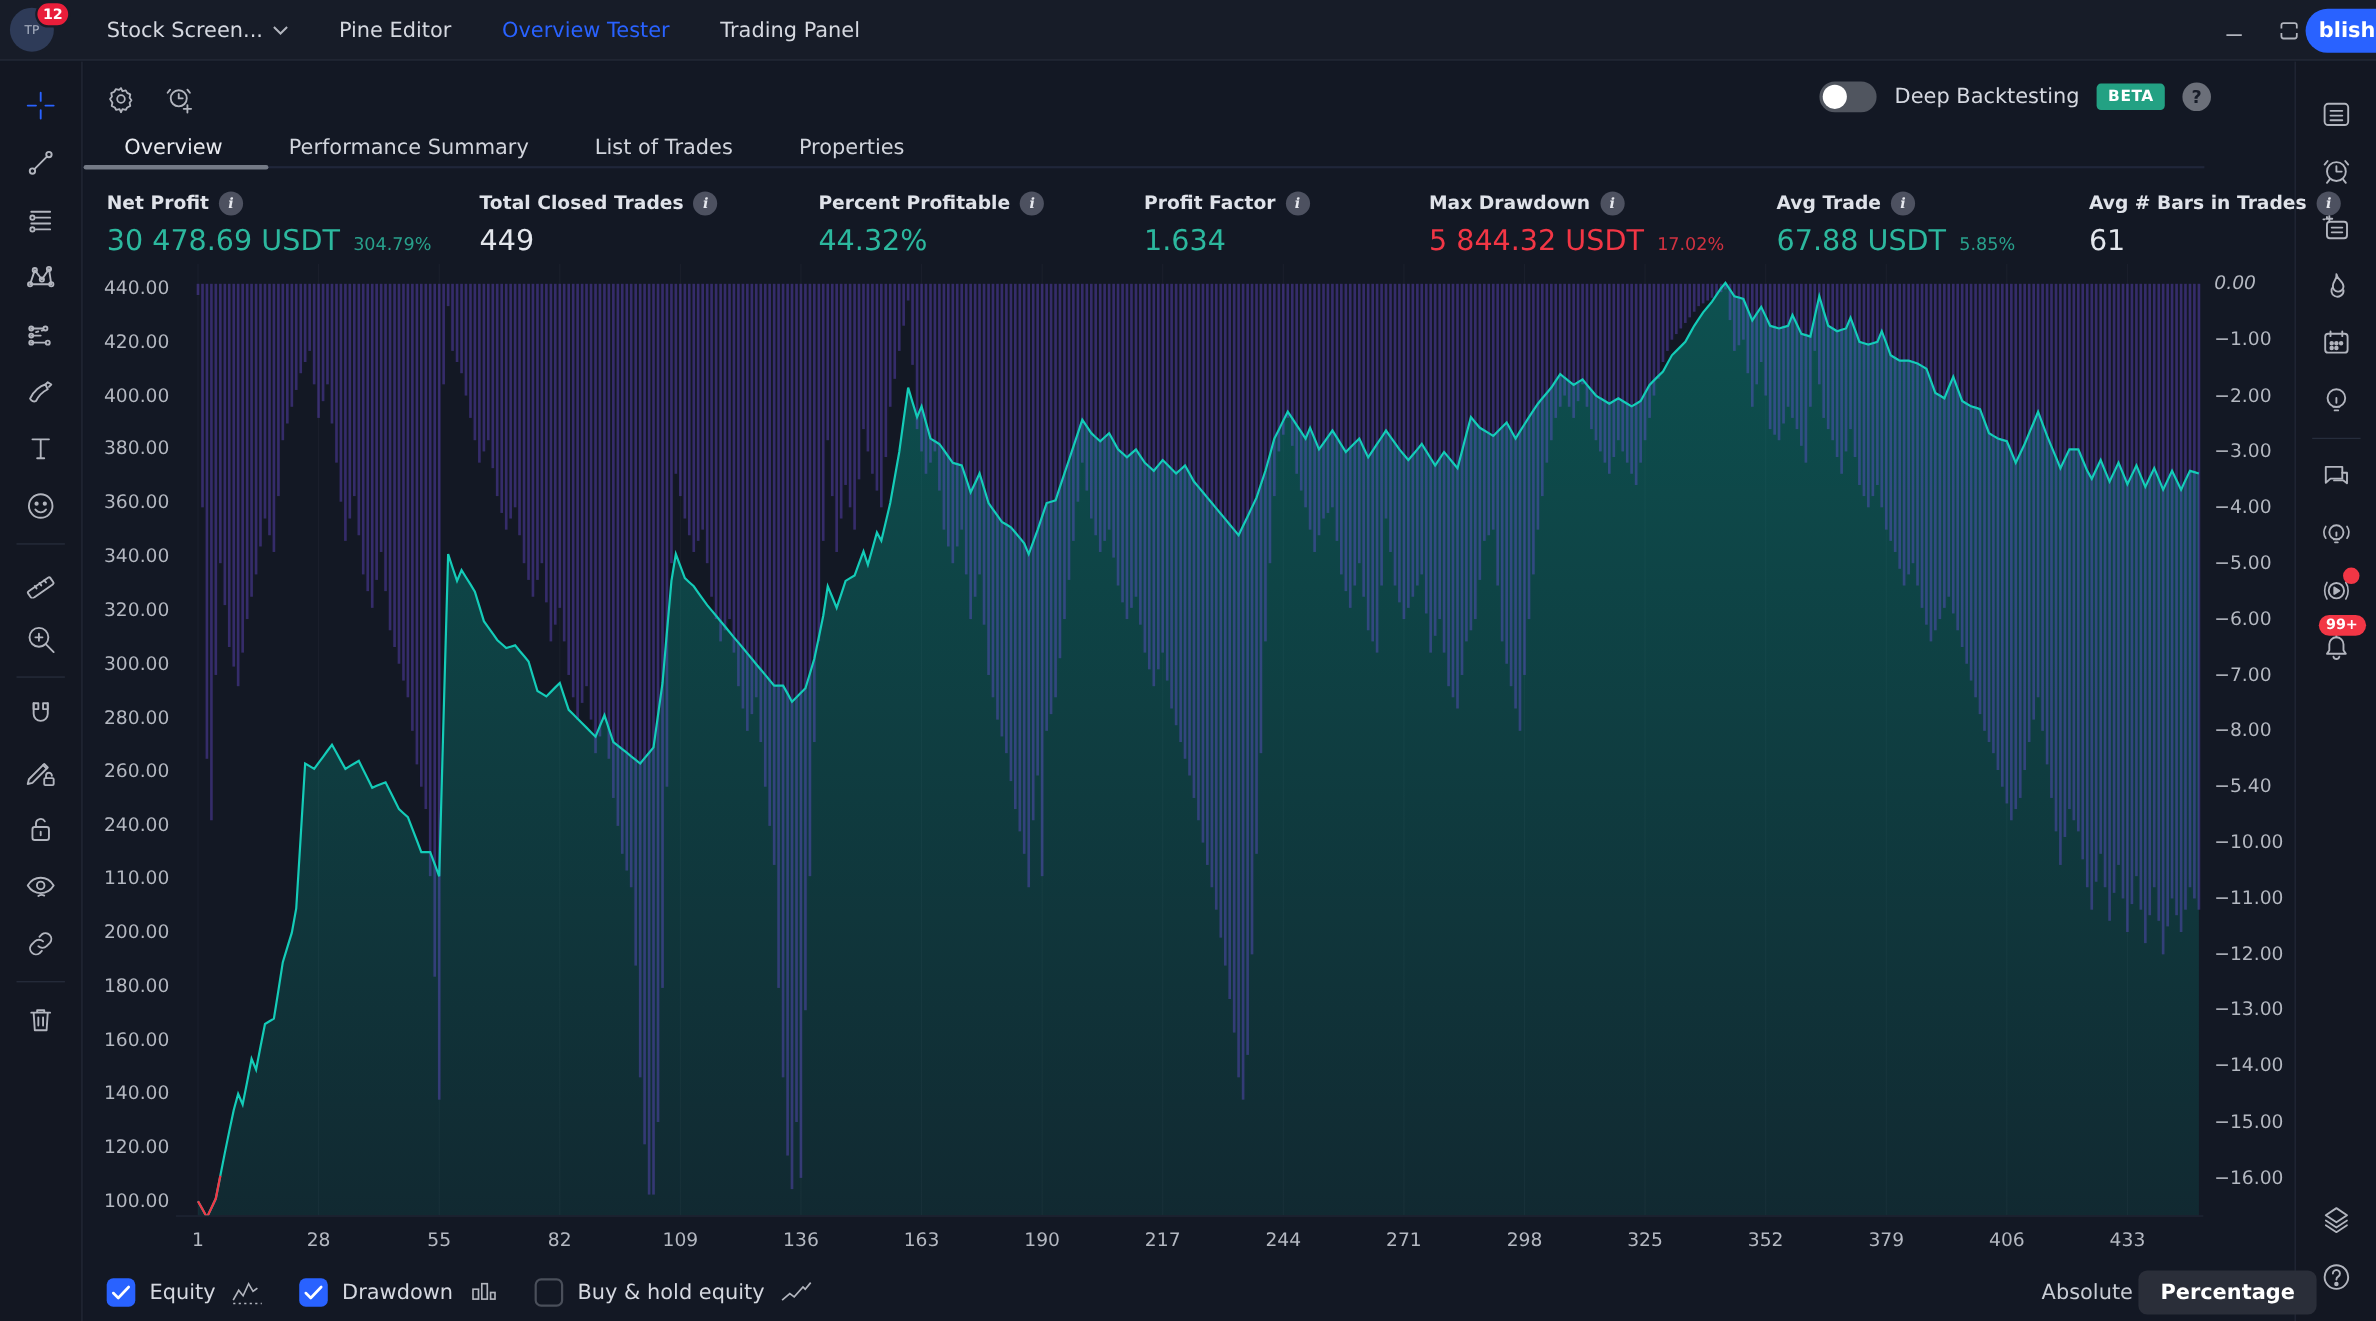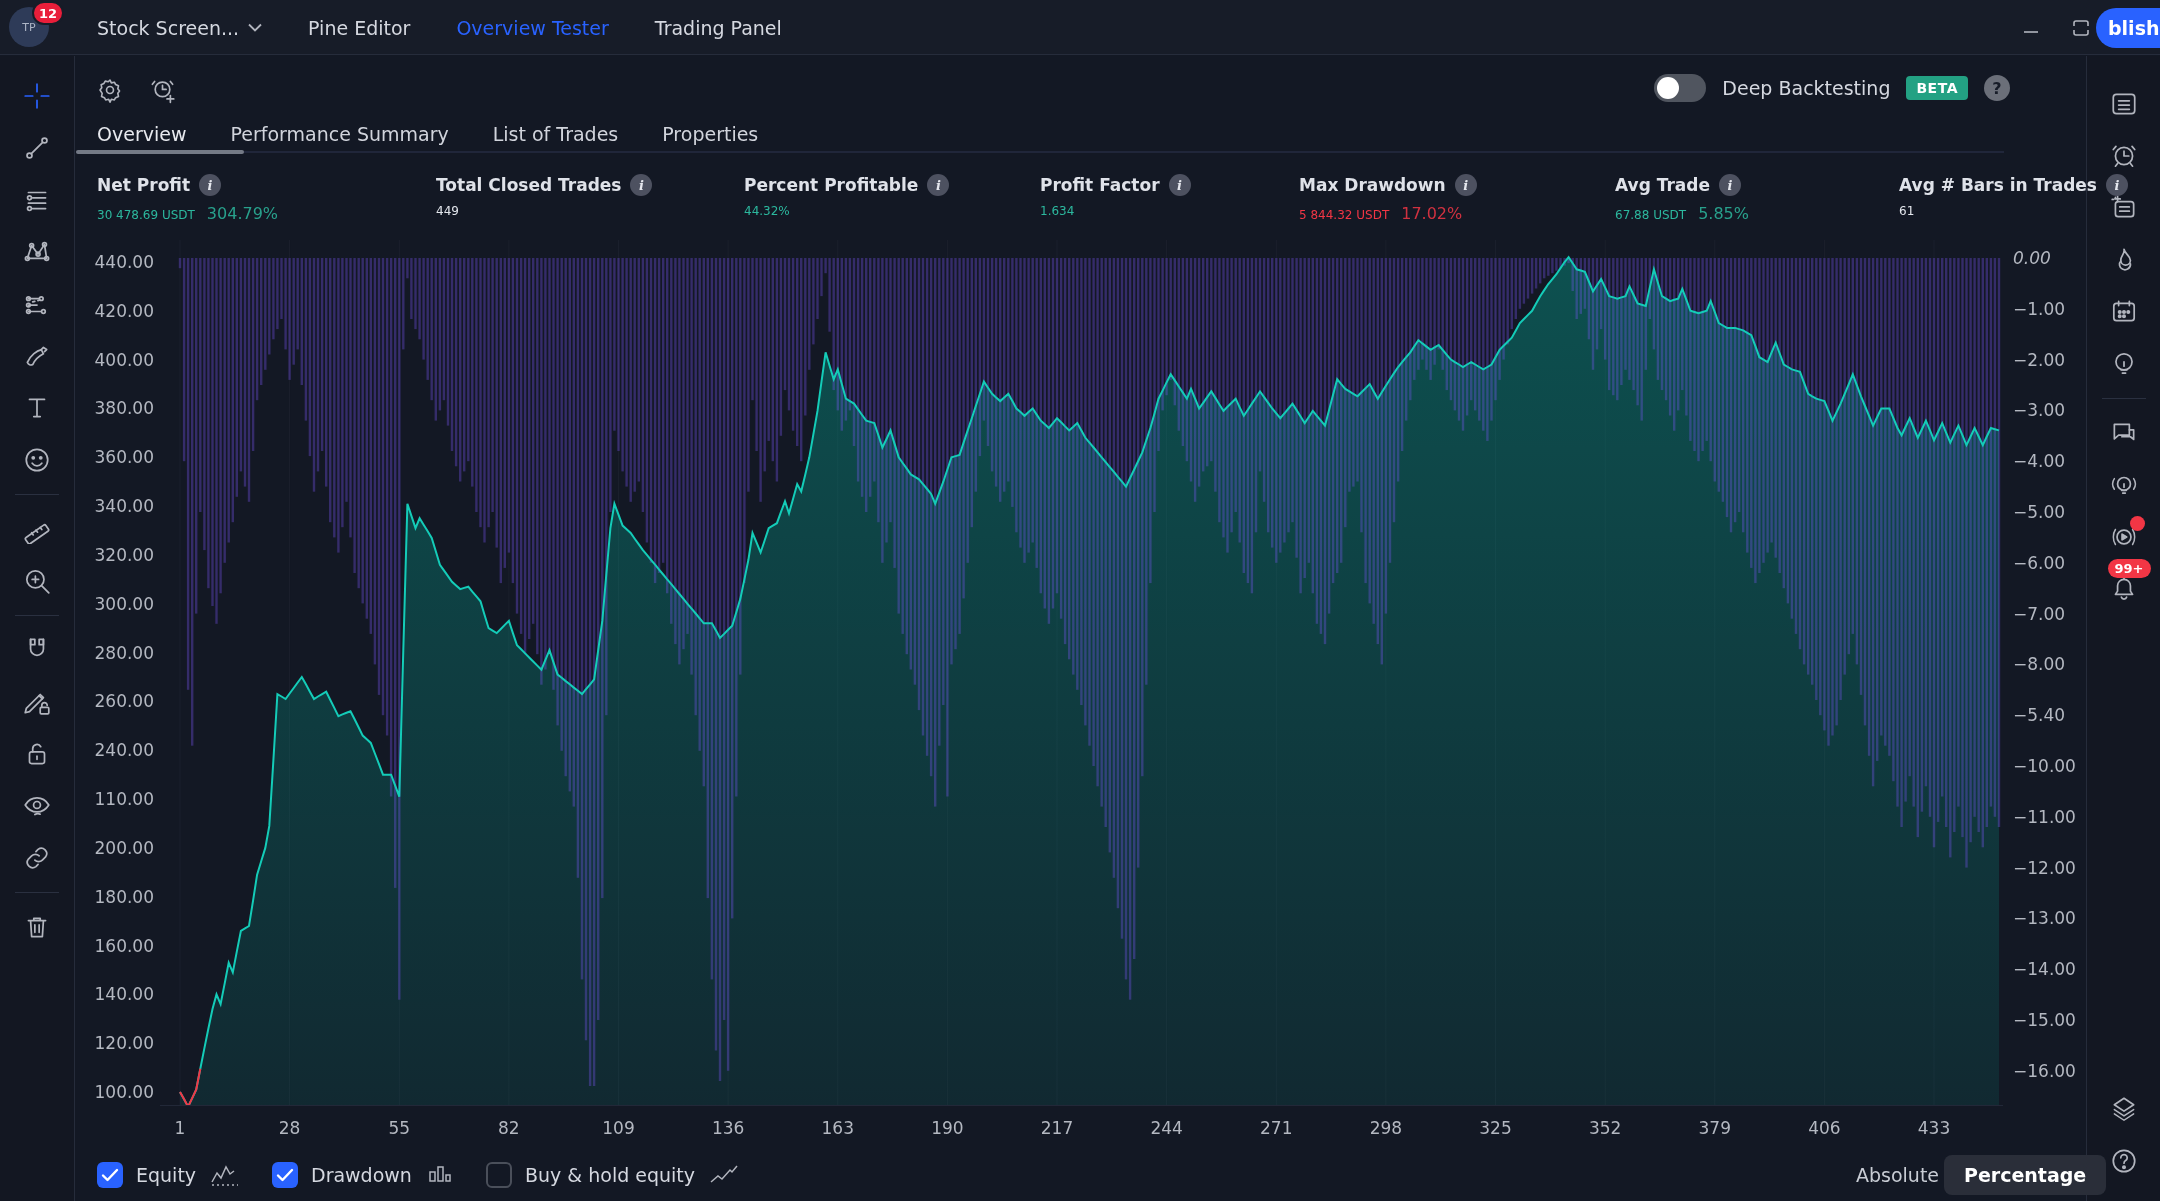--- a/index.html
+++ b/index.html
@@ -43,32 +43,32 @@
   .hdr-ic { color:#b2b5be; cursor:pointer; display:flex; }
   #deep-row { right:75px; top:18px; display:flex; align-items:center; gap:16px; }
   #toggle { width:52px; height:28px; border-radius:14px; background:#50555f; position:relative; cursor:pointer; }
   #toggle .knob { position:absolute; left:3px; top:3px; width:22px; height:22px; border-radius:50%; background:#fff; }
   #deep-label { color:#d5d8e0; font-size:19px; }
   #beta-badge { background:#23a183; color:#fff; font-size:14px; font-weight:bold; padding:4px 10px; border-radius:4px; letter-spacing:.5px; }
   #help-circle { width:26px; height:26px; border-radius:50%; background:#6b6f79; color:#171c28; font-weight:bold;
     font-size:16px; display:flex; align-items:center; justify-content:center; cursor:pointer; }
 
   #report-tabs { left:21px; top:58px; height:40px; display:flex; gap:44px; align-items:center; }
-  .rpt-tab { color:#d1d4dc; font-size:19px; cursor:pointer; }
+  .rpt-tab { color:#d1d4dc; font-size:19px; cursor:pointer;margin-left:16px; }
   #tabs-underline { left:0; top:95px; width:1928px; height:2px; background:#20263a; }
   #tabs-thumb { left:0px; top:94px; width:168px; height:4px; border-radius:2px; background:#747a86; }
 
   
   .stat-col { position:absolute; top:118px; }
   .stat-label-row { display:flex; align-items:center; gap:9px; }
   .stat-label { color:#dfe2e9; font-size:17px; font-weight:bold; white-space:nowrap; }
   .info-ic { width:22px; height:22px; border-radius:50%; background:#4d5160; color:#e6e8ee; font-size:13px;
     font-style:italic; font-weight:bold; display:flex; align-items:center; justify-content:center; font-family:"DejaVu Serif",serif; }
   .stat-val-row { margin-top:8px; display:flex; align-items:baseline; gap:12px; }
-  .stat-value { font-size:12px; }
+  .stat-value { font-size:26px; }
   .stat-pct { font-size:16px; opacity:.85; }
   .c-green { color:#2cb89e; } .c-red:  { color:#f23645; } .c-red { color:#f23645; } .c-white { color:#e3e6ec; }
 
   
   #plot { left:84px; top:184px; width:1843px; height:865px; }
   #plot svg { display:block; }
   .yaxis-label { position:absolute; width:70px; color:#b4b8c1; font-size:17px; text-align:left; }
   .yaxis-left { text-align:right; }
   #xaxis { left:84px; top:1049px; width:1843px; height:43px; border-top:1px solid #222838; }
   .xlab { position:absolute; top:12px; transform:translateX(-50%); color:#b4b8c1; font-size:17px; }

